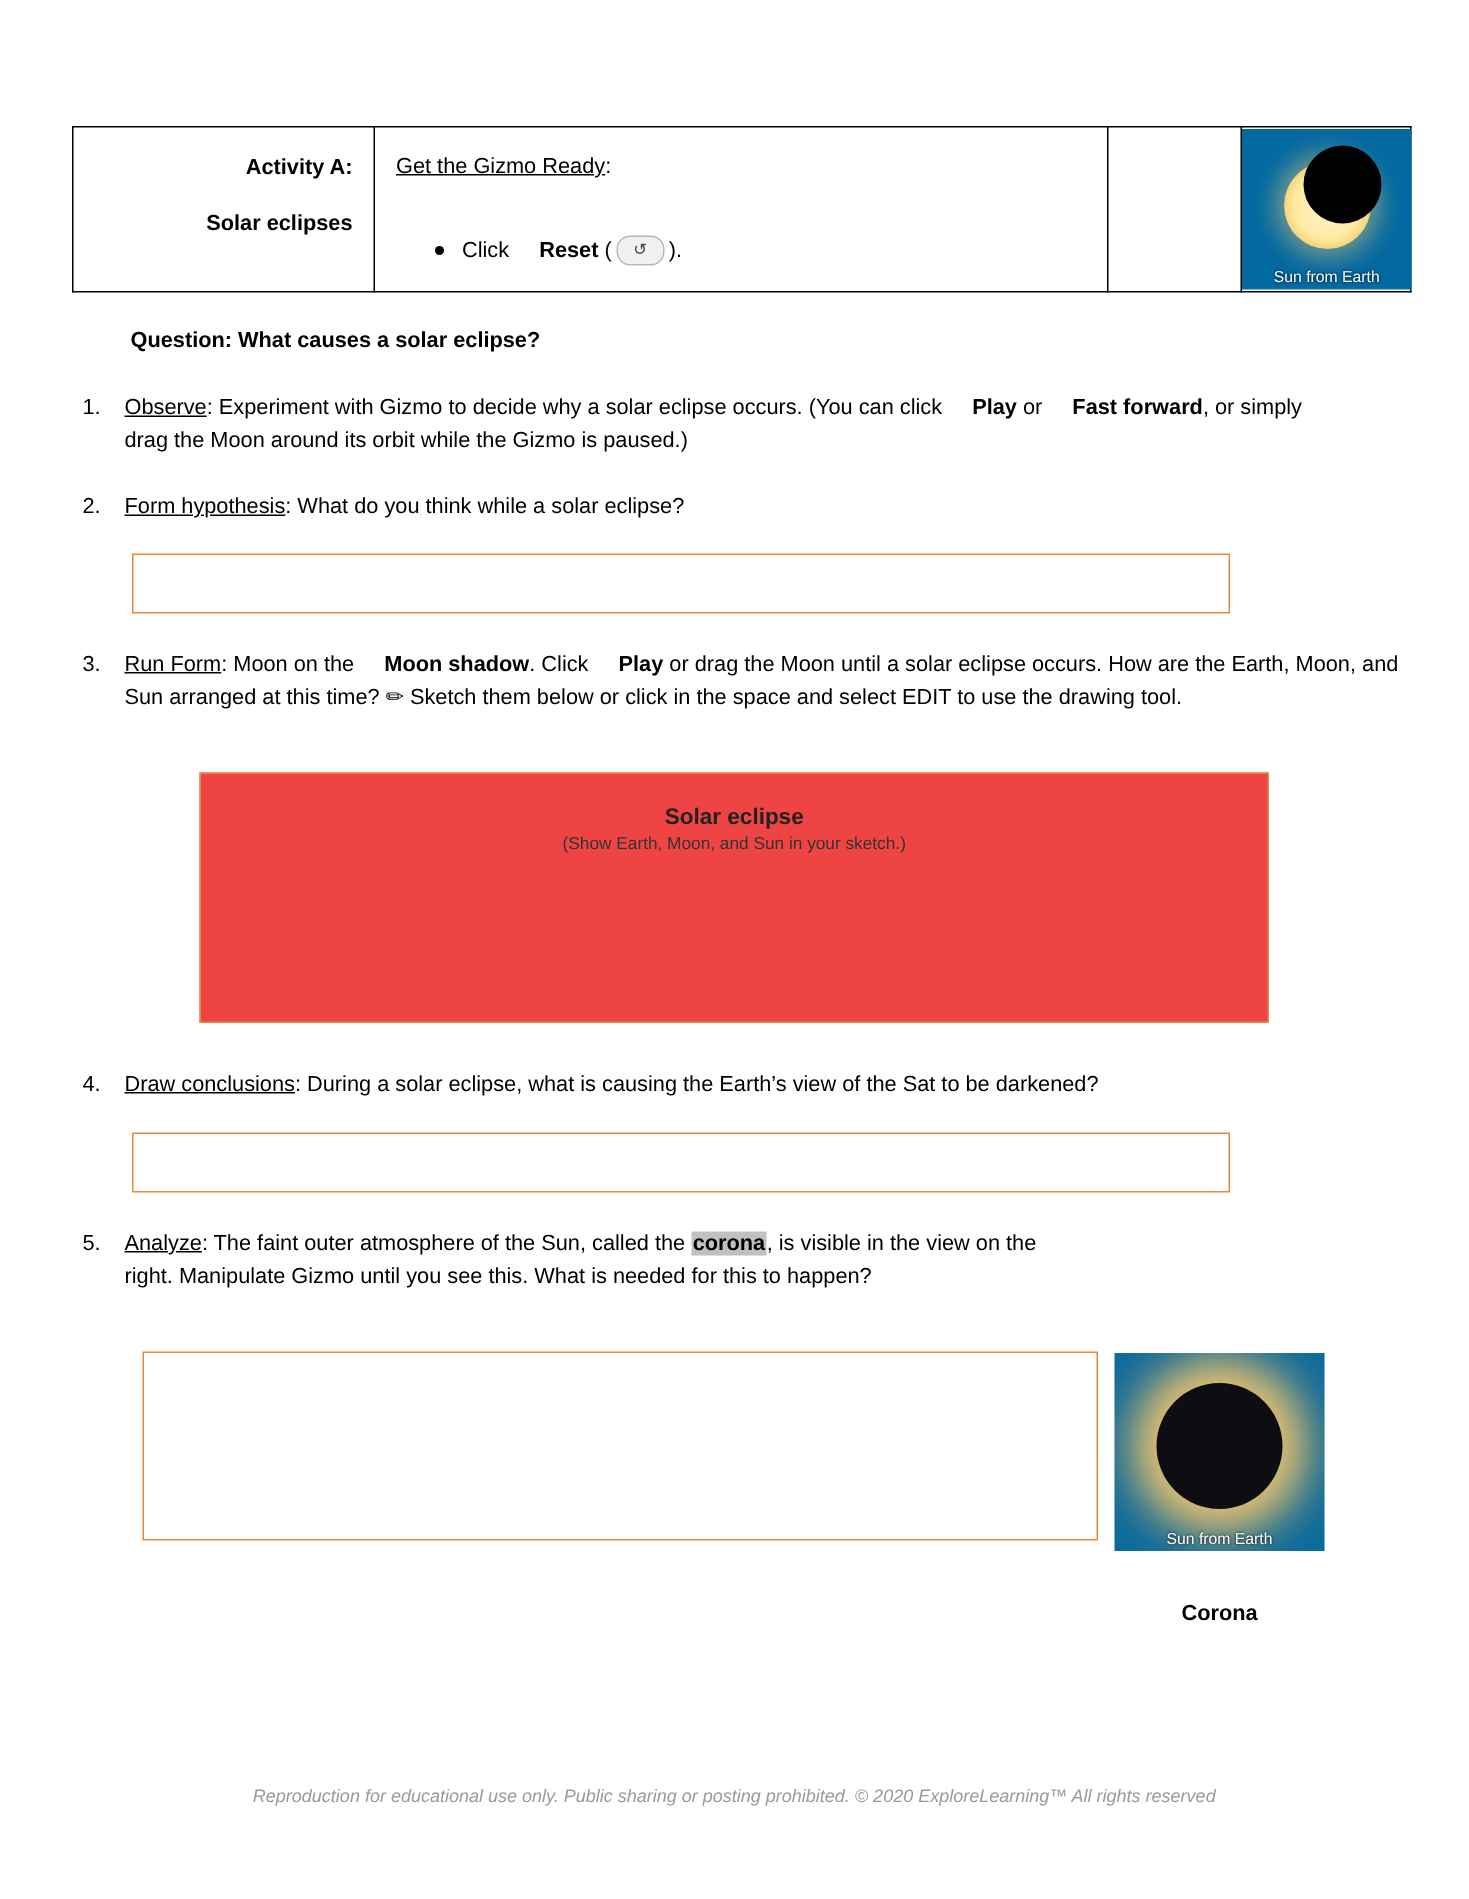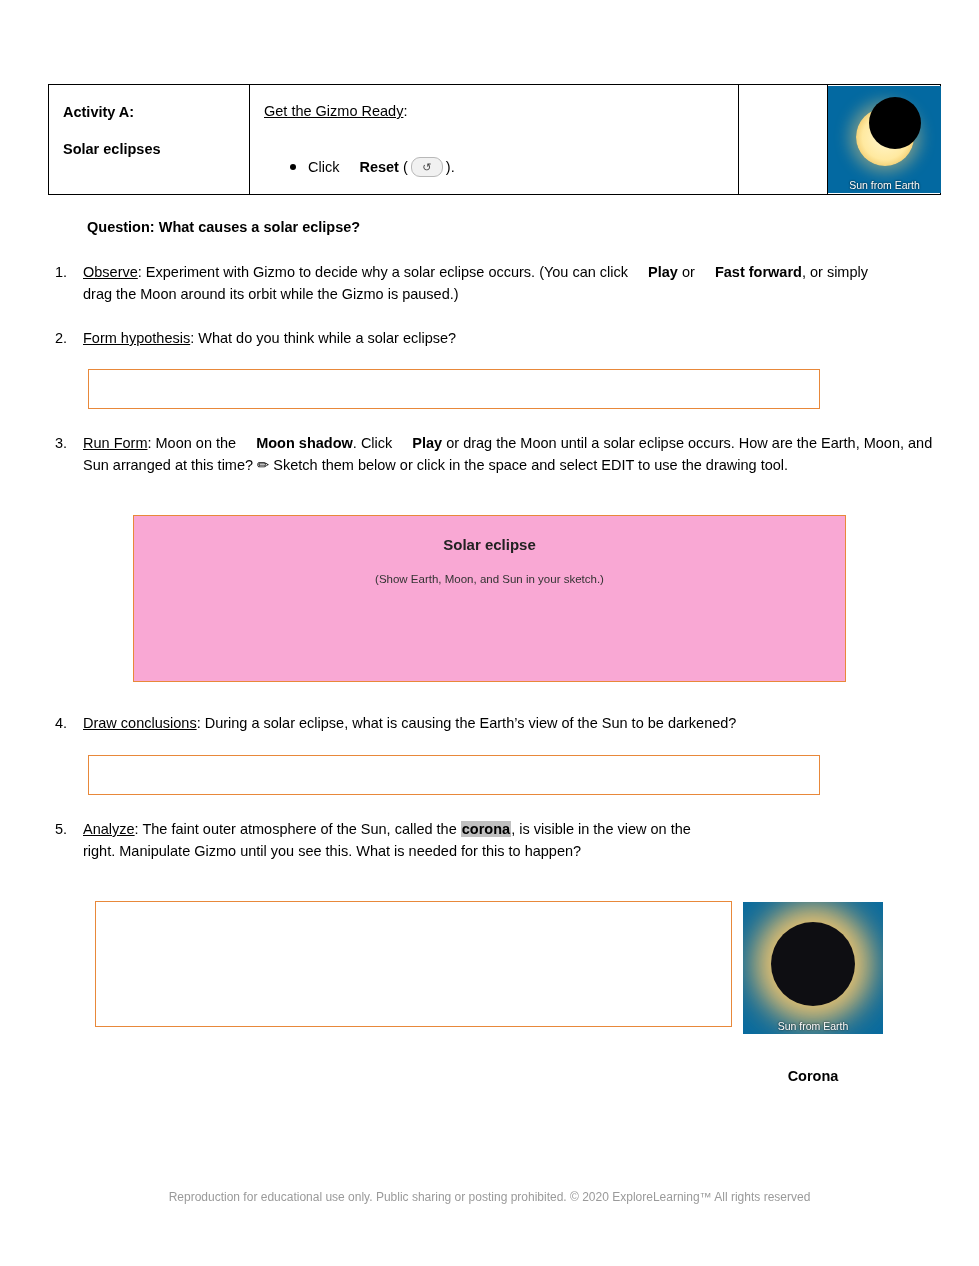--- a/index.html
+++ b/index.html
@@ -34,20 +34,21 @@
     table-layout: fixed;
   }
   .header-table td {
     border: 1px solid #000000;
     vertical-align: top;
     padding: 0;
   }
   .cell-activity {
     width: 172px;
     padding: 18px 14px 14px 14px !important;
+    text-align: right;
   }
   .cell-activity .line {
     font-weight: bold;
     font-size: 14.5px;
     line-height: 1.3;
   }
   .cell-activity .line.second {
     margin-top: 18px;
   }
   .cell-ready {
@@ -195,34 +196,34 @@
   #answer3 { left: 95px; top: 901px; width: 637px; height: 126px; }
 
   .sketch-box {
     position: absolute;
     left: 133px;
     top: 515px;
     width: 713px;
     height: 167px;
     border: 1px solid #e8883a;
     box-sizing: border-box;
-    background: #f9a8d4;
+    background: #ef4444;
   }
   .sketch-title {
     text-align: center;
     font-weight: bold;
     font-size: 15px;
     color: #222;
     margin-top: 20px;
   }
   .sketch-sub {
     text-align: center;
     font-size: 11.5px;
     color: #333;
-    margin-top: 20px;
+    margin-top: 4px;
   }
 
   .corona-thumb-wrap {
     position: absolute;
     left: 743px;
     top: 902px;
   }
   .corona-label {
     position: absolute;
     left: 743px;
@@ -234,20 +235,21 @@
   }
 
   .footer {
     position: absolute;
     left: 0;
     top: 1190px;
     width: 979px;
     text-align: center;
     font-size: 12px;
     color: #9a9a9a;
+    font-style: italic;
   }
 </style>
 </head>
 <body>
 
 <div class="page">
 
   <table class="header-table">
     <tbody>
         <tr>
@@ -298,21 +300,21 @@
     <div class="txt"><span class="u">Run Form</span><span>: Moon on the </span><span class="b">Moon shadow</span><span>. Click </span><span class="b">Play</span><span> or drag the Moon until a solar eclipse occurs. How are the Earth, Moon, and Sun arranged at this time? </span><span>✏</span><span> Sketch them below or click in the space and select EDIT to use the drawing tool.</span></div>
   </div>
 
   <div class="sketch-box">
     <div class="sketch-title">Solar eclipse</div>
     <div class="sketch-sub">(Show Earth, Moon, and Sun in your sketch.)</div>
   </div>
 
   <div class="item" id="item4">
     <div class="num">4.</div>
-    <div class="txt"><span class="u">Draw conclusions</span><span>: During a solar eclipse, what is causing the Earth’s view of the Sun to be darkened?</span></div>
+    <div class="txt"><span class="u">Draw conclusions</span><span>: During a solar eclipse, what is causing the Earth’s view of the Sat to be darkened?</span></div>
   </div>
 
   <div class="answer-box" id="answer2">
     <span></span>
   </div>
 
   <div class="item" id="item5">
     <div class="num">5.</div>
     <div class="txt"><span class="u">Analyze</span><span>: The faint outer atmosphere of the Sun, called the </span><span class="hl">corona</span><span>, is visible in the view on the right. Manipulate Gizmo until you see this. What is needed for this to happen?</span></div>
   </div>

